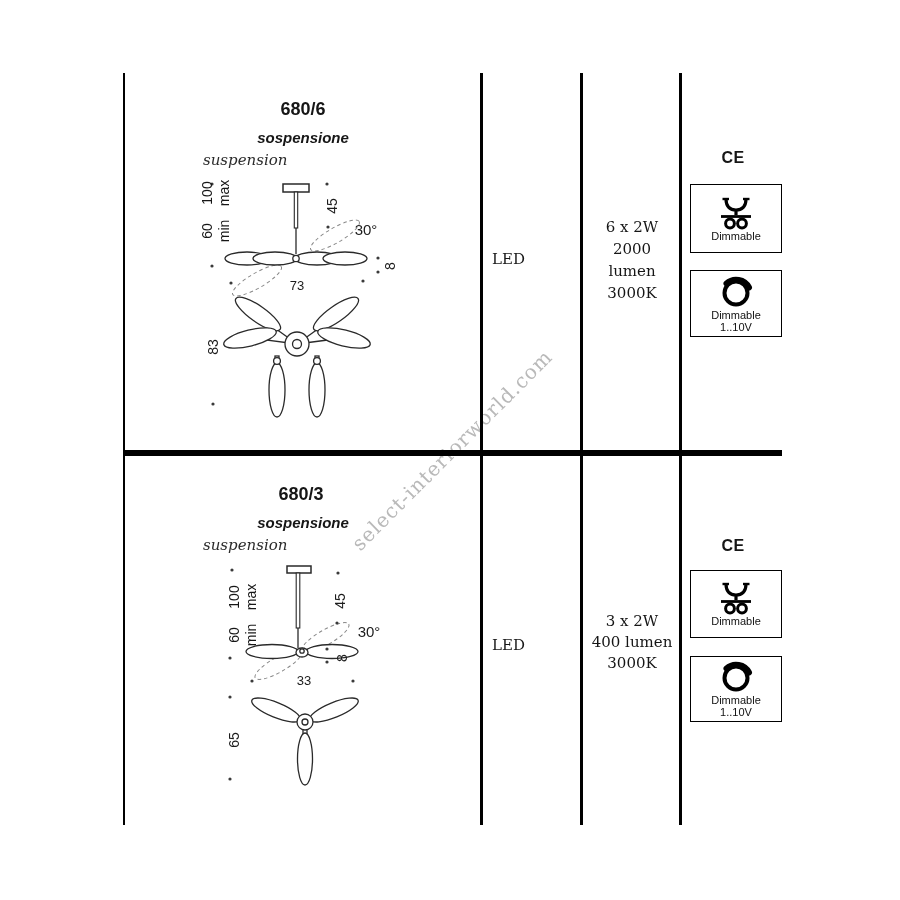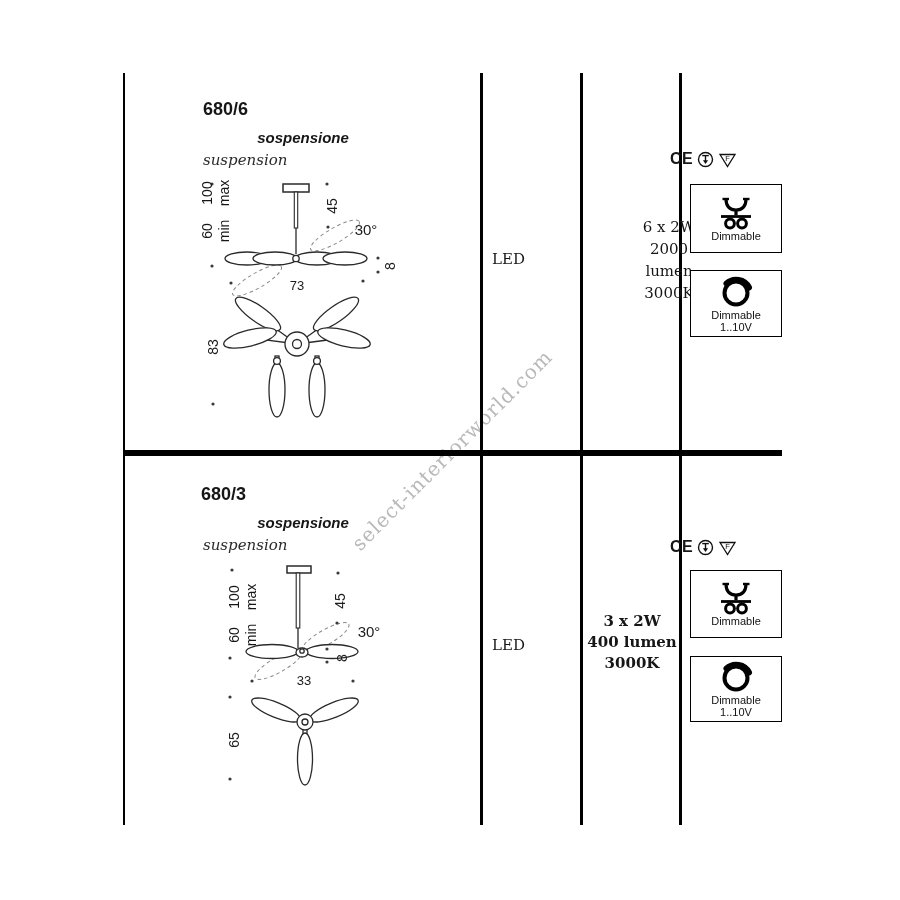--- a/index.html
+++ b/index.html
@@ -7,38 +7,38 @@
        font-family:"Liberation Sans",sans-serif;color:#161616;}
   
   .vline{position:absolute;top:73px;height:752px;width:3px;background:#000;z-index:2;}
   .vline.thin{width:2px;}
   .hdivider{position:absolute;left:124px;top:450px;width:658px;height:6px;background:#000;z-index:2;}
   
   .watermark{position:absolute;left:302px;top:438px;width:300px;text-align:center;
      transform:rotate(-45deg);font-family:"DejaVu Serif",serif;font-size:20px;
      letter-spacing:1px;color:#b9b9b9;z-index:1;}
   
-  .model{position:absolute;width:200px;font-size:18px;font-weight:bold;z-index:3;}
+  .model{position:absolute;width:200px;text-align:center;font-size:18px;font-weight:bold;z-index:3;}
   .type-it{position:absolute;width:200px;text-align:center;font-size:15px;font-weight:bold;font-style:italic;z-index:3;}
   .type-en{position:absolute;width:200px;font-size:15px;font-style:italic;
      font-family:"DejaVu Serif",serif;color:#2b2b2b;z-index:3;}
   
   .led{position:absolute;left:460px;width:97px;text-align:center;
      font-family:"DejaVu Serif",serif;font-size:15px;z-index:3;}
   .specs{position:absolute;left:584px;width:96px;text-align:center;
      font-family:"DejaVu Serif",serif;font-size:15px;line-height:22px;z-index:3;}
   
   .dim{position:absolute;font-size:14px;color:#1c1c1c;text-align:center;z-index:3;}
   .dim.big{font-size:13px;}
   .rot{transform:rotate(-90deg);}
   .hblock{position:absolute;display:grid;grid-template-columns:36px 40px;row-gap:0;
      font-size:14px;text-align:center;transform:rotate(-90deg);line-height:17px;z-index:3;}
   
-  .cert-row{position:absolute;left:670px;width:90px;height:18px;display:flex;
-     align-items:center;gap:4px;z-index:3;}
+  .cert-row{position:absolute;left:688px;width:90px;height:18px;display:flex;
+     align-items:center;gap:4px;z-index:3;flex-direction:column;}
   .ce{font-weight:bold;font-size:16px;letter-spacing:0.5px;line-height:16px;}
   
   .badge{position:absolute;left:690px;width:92px;border:1.6px solid #000;background:#fff;
      display:flex;flex-direction:column;align-items:center;justify-content:center;
      box-sizing:border-box;z-index:3;}
   .badge .lbl{font-size:11px;line-height:12px;color:#111;}
   svg{display:block;}
   .draw{position:absolute;z-index:3;}
 </style>
 </head>
@@ -108,21 +108,21 @@
   <span>min</span>
   <span>max</span>
 </div>
 <div class="dim rot" style="left:317px;top:198px;width:30px;">45</div>
 <div class="dim" style="left:351px;top:221px;width:30px;font-size:15px;">30°</div>
 <div class="dim big" style="left:277px;top:278px;width:40px;">73</div>
 <div class="dim rot" style="left:383px;top:258px;width:14px;">8</div>
 <div class="dim rot" style="left:198px;top:339px;width:30px;">83</div>
 
 <div class="led" style="top:250px;">LED</div>
-<div class="specs" style="top:216px;padding-left:37px;">
+<div class="specs" style="top:216px;">
   <div>6 x 2W</div>
   <div>2000</div>
   <div>lumen</div>
   <div>3000K</div>
 </div>
 
 <div class="cert-row" style="top:150px;">
   <span class="ce">CE</span>
   <svg width="17" height="17" viewBox="0 0 17 17">
     <circle cx="8.5" cy="8.5" r="7" fill="none" stroke="#111" stroke-width="1.4"></circle>
@@ -207,21 +207,21 @@
   <span>min</span>
   <span>max</span>
 </div>
 <div class="dim rot" style="left:325px;top:593px;width:30px;">45</div>
 <div class="dim" style="left:354px;top:623px;width:30px;font-size:15px;">30°</div>
 <div class="dim big" style="left:284px;top:673px;width:40px;">33</div>
 <div class="dim rot" style="left:335px;top:650px;width:14px;">8</div>
 <div class="dim rot" style="left:219px;top:732px;width:30px;">65</div>
 
 <div class="led" style="top:636px;">LED</div>
-<div class="specs" style="top:611px;line-height:21px;font-weight:bold;">
+<div class="specs" style="top:611px;line-height:21px;">
   <div>3 x 2W</div>
   <div>400 lumen</div>
   <div>3000K</div>
 </div>
 
 <div class="cert-row" style="top:538px;">
   <span class="ce">CE</span>
   <svg width="17" height="17" viewBox="0 0 17 17">
     <circle cx="8.5" cy="8.5" r="7" fill="none" stroke="#111" stroke-width="1.4"></circle>
     <line x1="5.2" y1="4.6" x2="11.8" y2="4.6" stroke="#111" stroke-width="1.4"></line>

